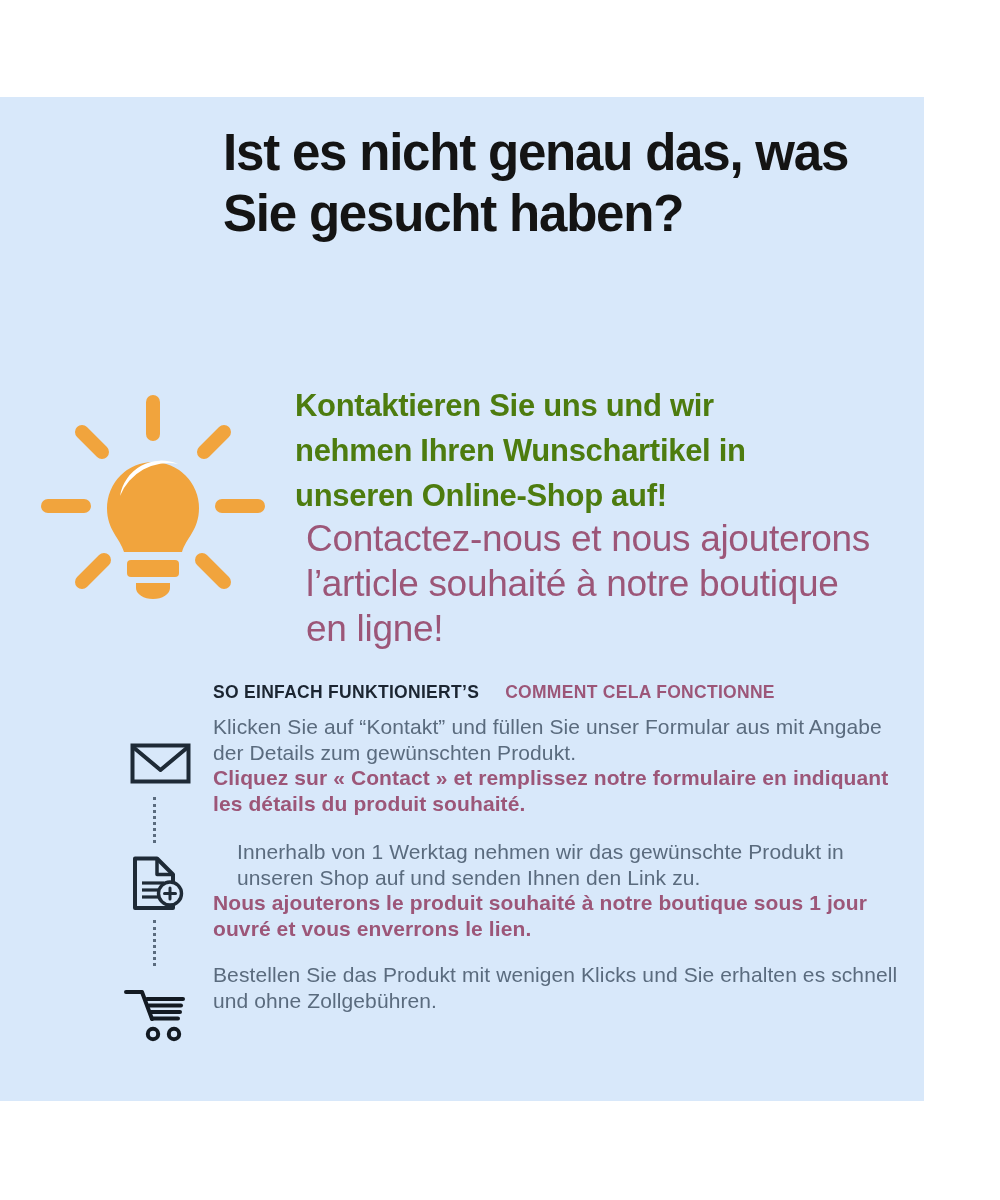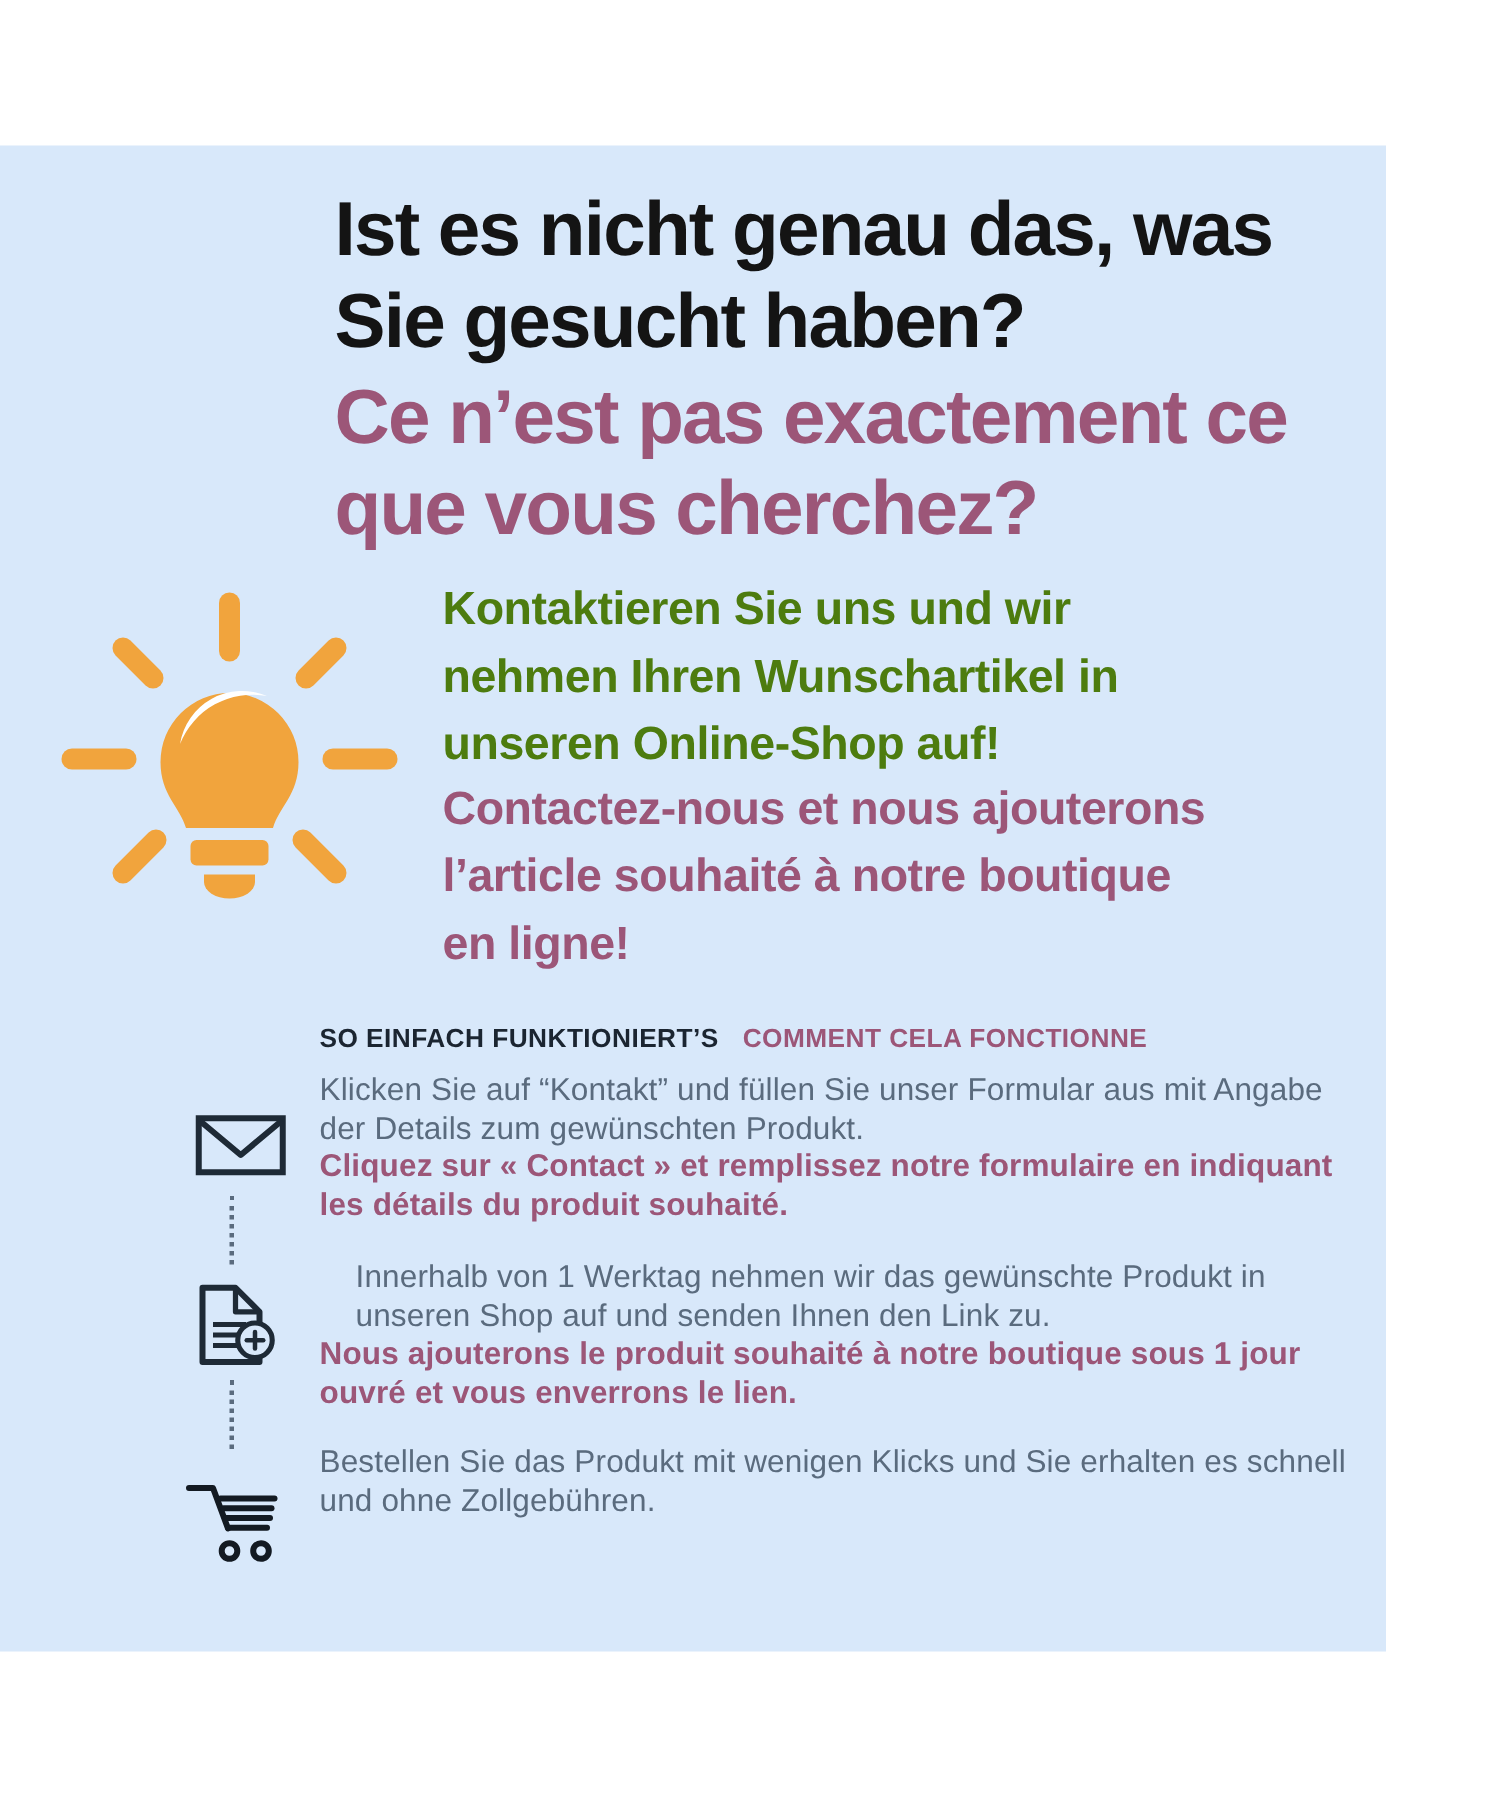--- a/index.html
+++ b/index.html
@@ -25,27 +25,27 @@
     font-size:51px;font-weight:700;letter-spacing:-1.2px;
     line-height:61px;color:#9c5678;
   }
   .bulb{position:absolute;left:38px;top:390px;width:232px;height:235px;}
   .intro-de{
     position:absolute;left:295px;top:383px;width:560px;
     font-size:31px;font-weight:600;letter-spacing:-0.3px;
     line-height:45px;color:#4d7c0f;
   }
   .intro-fr{
-    position:absolute;left:295px;top:516px;width:580px;
-    font-size:31px;font-weight:700;letter-spacing:-0.3px;
+    position:absolute;left:306px;top:516px;width:580px;
+    font-size:37px;font-weight:400;letter-spacing:-0.3px;
     line-height:45px;color:#9c5678;
   }
   .hiw-header{
     position:absolute;left:213px;top:682px;
-    display:flex;gap:16px;align-items:flex-start;
+    display:flex;gap:26px;align-items:flex-start;
     font-size:17.5px;font-weight:700;letter-spacing:0.3px;
   }
   .hiw-de{color:#1b2531;}
   .hiw-fr{color:#9c5678;}
   .step-de{
     position:absolute;left:213px;width:740px;
     font-size:21px;font-weight:400;letter-spacing:0.1px;
     line-height:25.5px;color:#5a6b7e;
   }
   .step-fr{
@@ -68,22 +68,20 @@
 </style>
 </head>
 <body>
 
 <div class="canvas">
 
   <div class="panel"></div>
 
   <h1 class="title-de pre">Ist es nicht genau das, was
 Sie gesucht haben?</h1>
-  <h2 class="title-fr pre">Ce n’est pas exactement ce
-que vous cherchez?</h2>
 
   <div class="bulb">
     <svg width="232" height="235" viewBox="0 0 232 235" xmlns="http://www.w3.org/2000/svg">
       <g stroke="#f1a43d" stroke-width="14" stroke-linecap="round">
         <line x1="115" y1="12" x2="115" y2="44"></line>
         <line x1="44" y1="42" x2="64" y2="62"></line>
         <line x1="186" y1="42" x2="166" y2="62"></line>
         <line x1="10" y1="116" x2="46" y2="116"></line>
         <line x1="184" y1="116" x2="220" y2="116"></line>
         <line x1="44" y1="192" x2="66" y2="170"></line>

